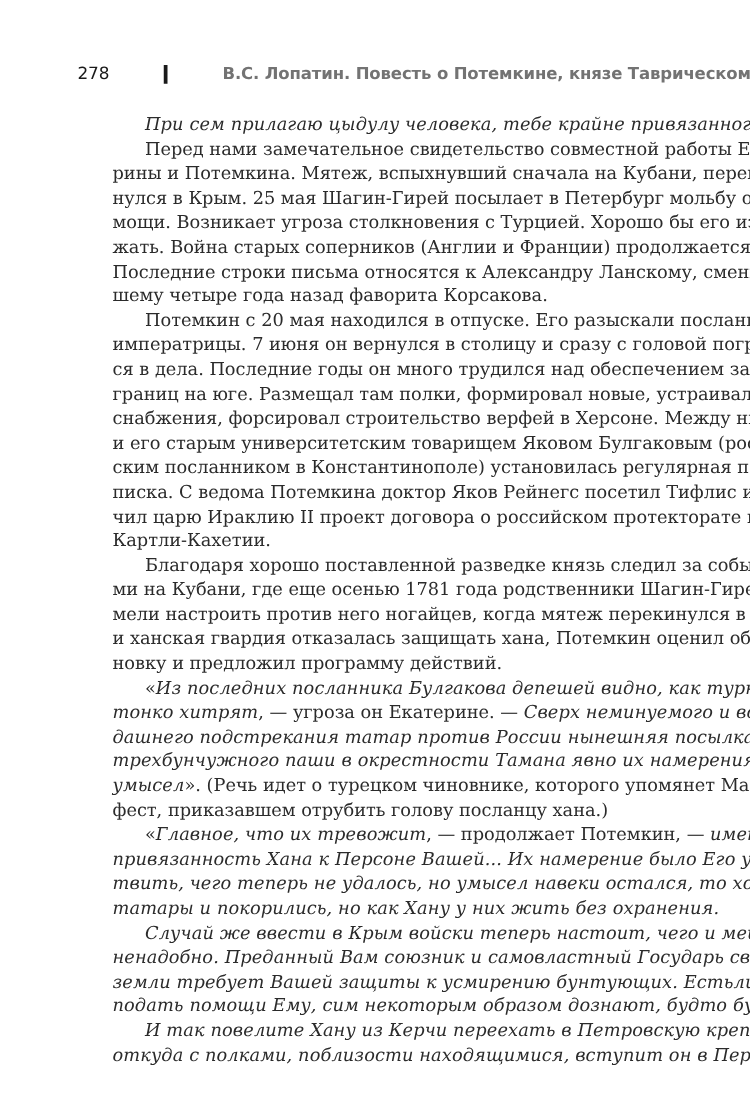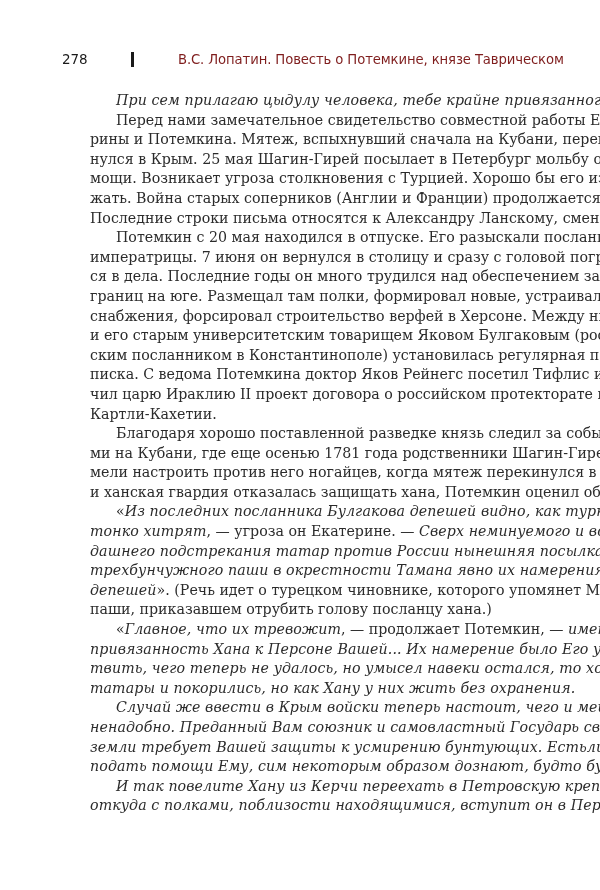--- a/index.html
+++ b/index.html
@@ -32,22 +32,22 @@
       font-size: 13.5px;
     }
     .running-head .sep {
       display: inline-block;
       width: 2.5px;
       height: 15px;
       background: #1a1a1a;
       margin: 0 8px 0 8px;
     }
     .running-head .title {
-      font-weight: 400;
-      color: #7f1d1d;
+      font-weight: 700;
+      color: #737373;
     }
     .text-block {
       position: absolute;
       left: 64px;
       top: 91px;
       width: 485px;
       font-family: "DejaVu Serif", serif;
       font-size: 14.2px;
       line-height: 19.6px;
       color: #2b2b2b;
@@ -90,46 +90,48 @@
     <div class="para">
       <span class="line first"><span class="it">При сем прилагаю цыдулу человека, тебе крайне привязанного, и ко-</span></span>
     </div>
     <div class="para">
       <span class="line first"><span>Перед нами замечательное свидетельство совместной работы Екате-</span></span>
       <span class="line"><span>рины и Потемкина. Мятеж, вспыхнувший сначала на Кубани, переки-</span></span>
       <span class="line"><span>нулся в Крым. 25 мая Шагин-Гирей посылает в Петербург мольбу о по-</span></span>
       <span class="line"><span>мощи. Возникает угроза столкновения с Турцией. Хорошо бы его избе-</span></span>
       <span class="line"><span>жать. Война старых соперников (Англии и Франции) продолжается.</span></span>
       <span class="line"><span>Последние строки письма относятся к Александру Ланскому, сменив-</span></span>
+      <span class="line last"><span>шему четыре года назад фаворита Корсакова.</span></span>
     </div>
     <div class="para">
       <span class="line first"><span>Потемкин с 20 мая находился в отпуске. Его разыскали посланцы</span></span>
       <span class="line"><span>императрицы. 7 июня он вернулся в столицу и сразу с головой погрузил-</span></span>
       <span class="line"><span>ся в дела. Последние годы он много трудился над обеспечением защиты</span></span>
       <span class="line"><span>границ на юге. Размещал там полки, формировал новые, устраивал базы</span></span>
       <span class="line"><span>снабжения, форсировал строительство верфей в Херсоне. Между ним</span></span>
       <span class="line"><span>и его старым университетским товарищем Яковом Булгаковым (россий-</span></span>
       <span class="line"><span>ским посланником в Константинополе) установилась регулярная пере-</span></span>
       <span class="line"><span>писка. С ведома Потемкина доктор Яков Рейнегс посетил Тифлис и вру-</span></span>
       <span class="line"><span>чил царю Ираклию II проект договора о российском протекторате над</span></span>
       <span class="line last"><span>Картли-Кахетии.</span></span>
     </div>
     <div class="para">
       <span class="line first"><span>Благодаря хорошо поставленной разведке князь следил за события-</span></span>
       <span class="line"><span>ми на Кубани, где еще осенью 1781 года родственники Шагин-Гирея су-</span></span>
       <span class="line"><span>мели настроить против него ногайцев, когда мятеж перекинулся в Крым</span></span>
       <span class="line"><span>и ханская гвардия отказалась защищать хана, Потемкин оценил обста-</span></span>
+      <span class="line last"><span>новку и предложил программу действий.</span></span>
     </div>
     <div class="para">
       <span class="line first"><span>«</span><span class="it">Из последних посланника Булгакова депешей видно, как турки</span></span>
       <span class="line"><span class="it">тонко хитрят</span><span>, — угроза он Екатерине. — </span><span class="it">Сверх неминуемого и всег-</span></span>
       <span class="line"><span class="it">дашнего подстрекания татар против России нынешняя посылкам</span></span>
       <span class="line"><span class="it">трехбунчужного паши в окрестности Тамана явно их намерения от-</span></span>
-      <span class="line"><span class="it">депешей</span><span>». (Речь идет о турецком чиновнике, которого упомянет Мани-</span></span>
-      <span class="line last"><span>паши, приказавшем отрубить голову посланцу хана.)</span></span>
+      <span class="line"><span class="it">умысел</span><span>». (Речь идет о турецком чиновнике, которого упомянет Мани-</span></span>
+      <span class="line last"><span>фест, приказавшем отрубить голову посланцу хана.)</span></span>
     </div>
     <div class="para">
       <span class="line first"><span>«</span><span class="it">Главное, что их тревожит</span><span>, — продолжает Потемкин, — </span><span class="it">именно</span></span>
       <span class="line"><span class="it">привязанность Хана к Персоне Вашей... Их намерение было Его умер-</span></span>
       <span class="line"><span class="it">твить, чего теперь не удалось, но умысел навеки остался, то хотя бы</span></span>
       <span class="line last"><span class="it">татары и покорились, но как Хану у них жить без охранения.</span></span>
     </div>
     <div class="para">
       <span class="line first"><span class="it">Случай же ввести в Крым войски теперь настоит, чего и мешкать</span></span>
       <span class="line"><span class="it">ненадобно. Преданный Вам союзник и самовластный Государь своей</span></span>

